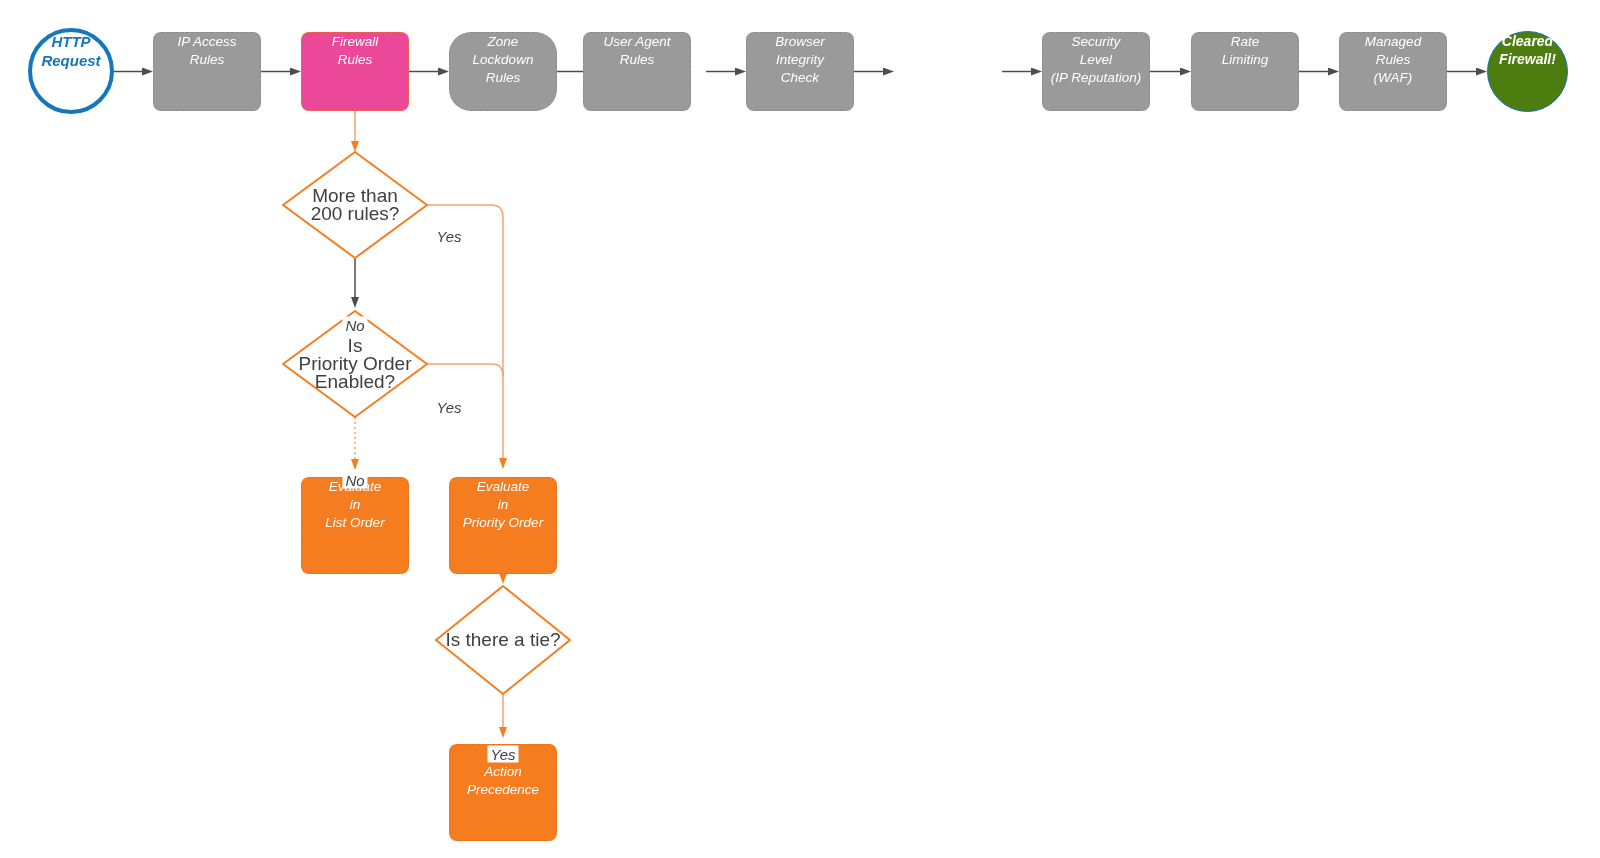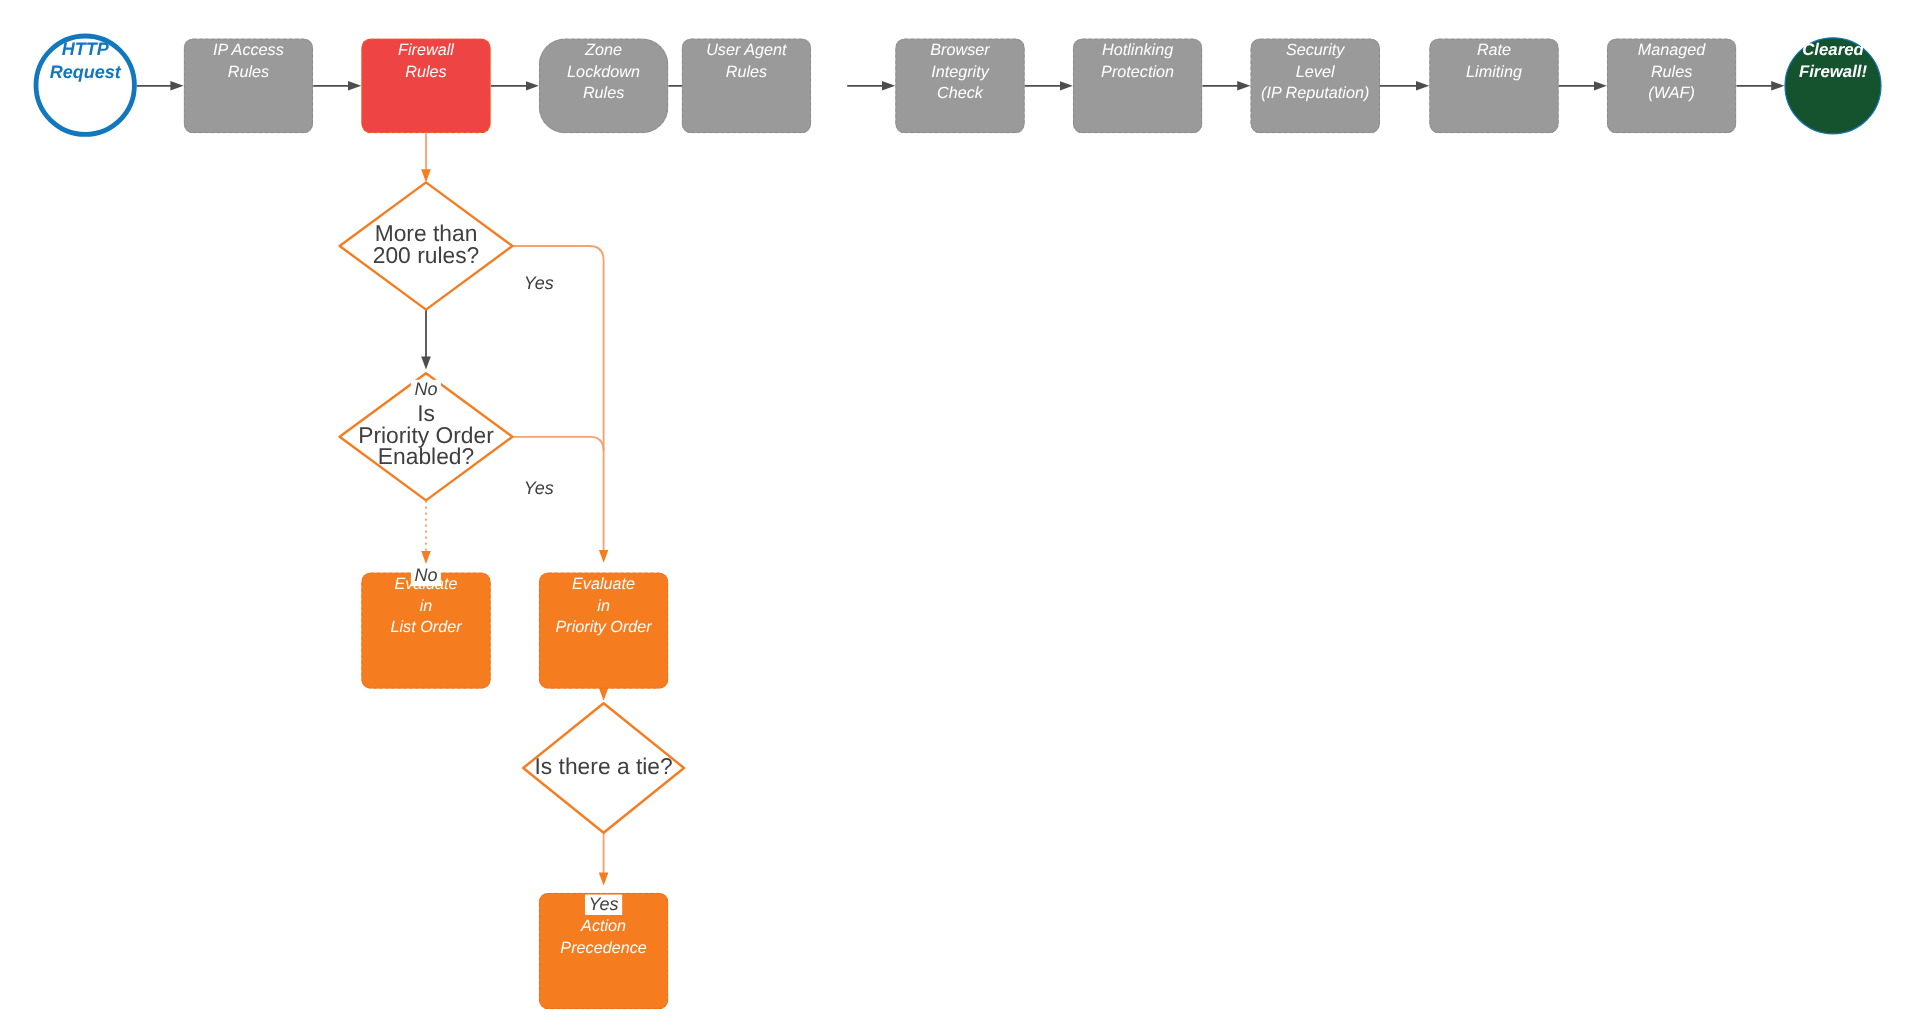--- a/index.html
+++ b/index.html
@@ -17,39 +17,39 @@
     text-align:center;box-sizing:border-box;
   }
   .lbl{white-space:pre-line;}
   .stage{
     width:108px;height:79px;top:32px;
     border-radius:8px;
     background:#9A9A9A;
     border:1px dashed #8B8B8B;
     color:#ffffff;font-style:italic;font-size:13.5px;line-height:18px;
   }
-  .stage.orange{background:#ef4444;border:1px dashed #E8701A;}
+  .stage.orange{background:#ec4899;border:1px dashed #E8701A;}
   .obox{
     width:108px;height:97px;
     border-radius:8px;
     background:#F67C20;border:1px dashed #E8701A;
     color:#ffffff;font-style:italic;font-size:13.5px;line-height:18px;
   }
   .circle{
     border-radius:50%;
     font-weight:bold;font-style:italic;text-align:center;
   }
   .circle.start{
     left:28px;top:28px;width:86px;height:86px;
     background:#ffffff;border:4px solid #1377BD;
     color:#1377BD;font-size:15px;line-height:19px;
   }
   .circle.end{
     left:1487px;top:31px;width:81px;height:81px;
-    background:#14532d;border:1px solid #1173B8;
+    background:#4d7c0f;border:1px solid #1173B8;
     color:#ffffff;font-size:14px;line-height:18px;
   }
   .dtext{
     position:absolute;z-index:1;width:140px;
     text-align:center;color:#3F3F3F;font-size:19px;line-height:18px;
     white-space:pre-line;pointer-events:none;
   }
   .edge-label{
     position:absolute;z-index:2;
     transform:translate(-50%,-50%);
@@ -118,32 +118,28 @@
   </div>
   <div class="node stage orange" style="left:301px;">
     <span class="lbl">Firewall
 Rules</span>
   </div>
   <div class="node stage" style="left:449px;border-radius:22px;">
     <span class="lbl">Zone
 Lockdown
 Rules</span>
   </div>
-  <div class="node stage" style="left:568px;">
+  <div class="node stage" style="left:583px;">
     <span class="lbl">User Agent
 Rules</span>
   </div>
   <div class="node stage" style="left:746px;">
     <span class="lbl">Browser
 Integrity
 Check</span>
-  </div>
-  <div class="node stage" style="left:894px;">
-    <span class="lbl">Hotlinking
-Protection</span>
   </div>
   <div class="node stage" style="left:1191px;">
     <span class="lbl">Rate
 Limiting</span>
   </div>
   <div class="node stage" style="left:1042px;">
     <span class="lbl">Security
 Level
 (IP Reputation)</span>
   </div>

